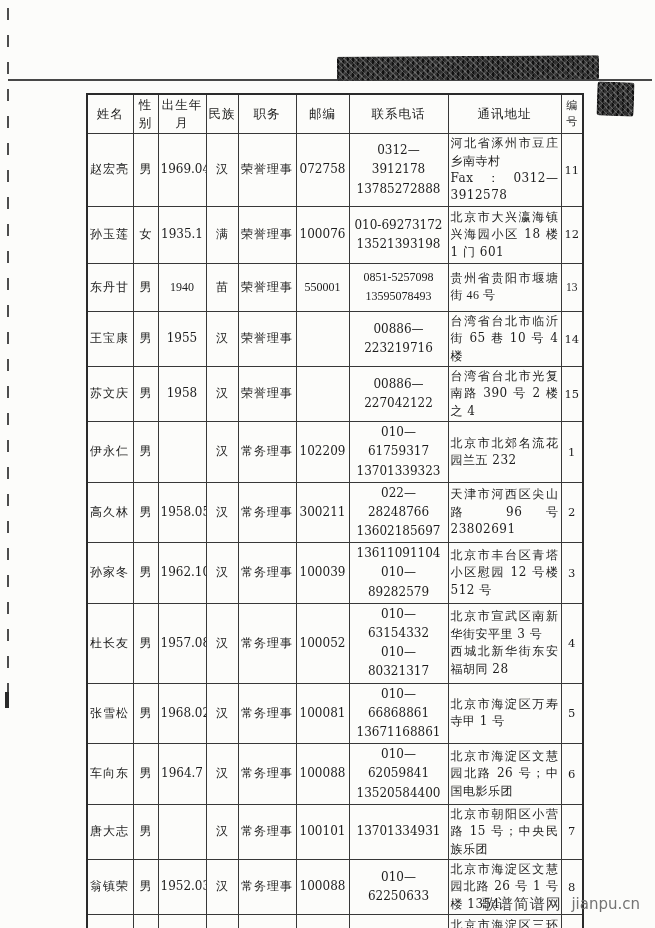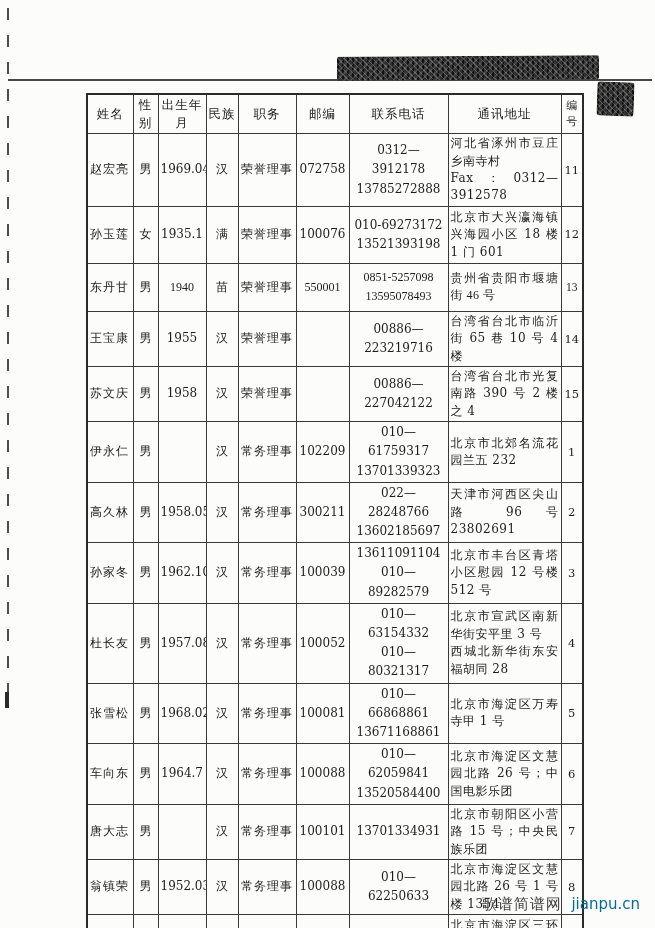--- a/index.html
+++ b/index.html
@@ -80,21 +80,21 @@
   tbody tr:nth-of-type(14){height:40px;}
   tbody tr:nth-of-type(15){height:44px;}
 
   
   .watermark{
     position:absolute;right:15px;top:895px;font-size:15px;
     font-family:"DejaVu Sans","Liberation Sans",sans-serif;
     letter-spacing:1px;white-space:nowrap;
   }
   .wm-name{color:#404040;font-family:Liberation Serif, serif;}
-  .wm-url{color:#0369a1;margin-left:4px;letter-spacing:0;}
+  .wm-url{color:#737373;margin-left:4px;letter-spacing:0;}
 </style>
 </head>
 <body>
 
 <div class="page">
 
   <div class="left-marks"></div>
   <div class="left-marks-end"></div>
 
   <div class="top-rule"></div>

